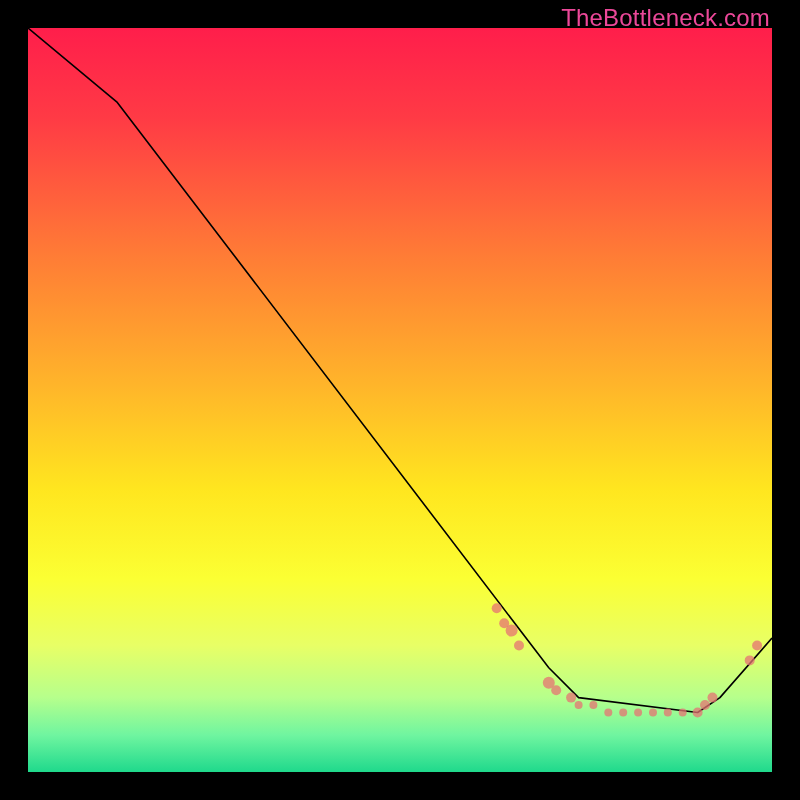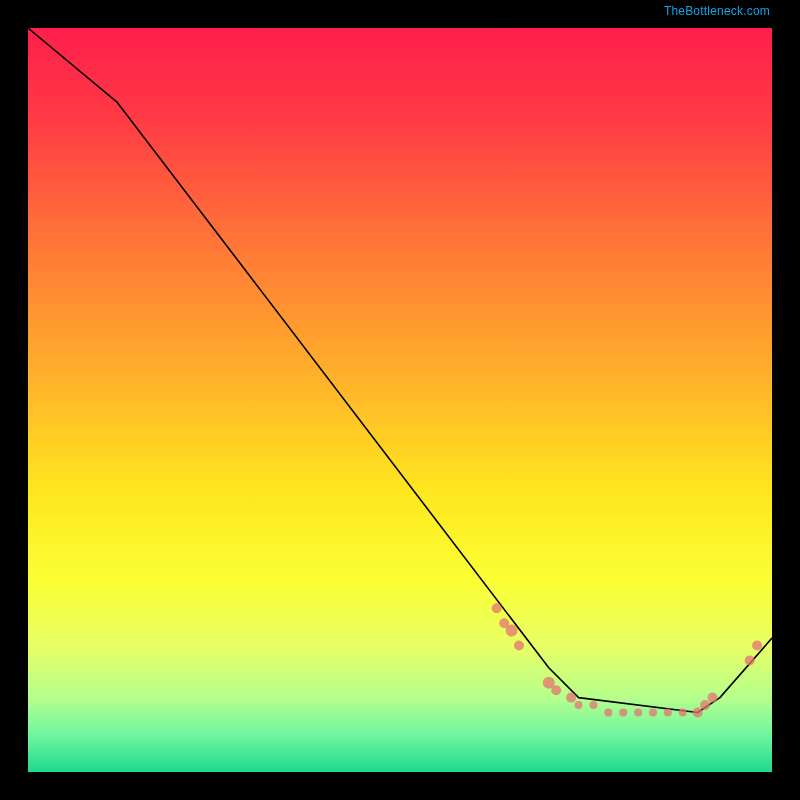--- a/index.html
+++ b/index.html
@@ -22,22 +22,22 @@
     left: 28px;
     top: 28px;
     width: 744px;
     height: 744px;
     
   }
   .watermark {
     position: absolute;
     top: 4px;
     right: 30px;
-    color: #0ea5e9;
-    font-size: 12px;
+    color: #ec4899;
+    font-size: 24px;
     font-weight: 500;
     letter-spacing: 0.2px;
   }
   svg.overlay {
     position: absolute;
     left: 0;
     top: 0;
     width: 744px;
     height: 744px;
   }

